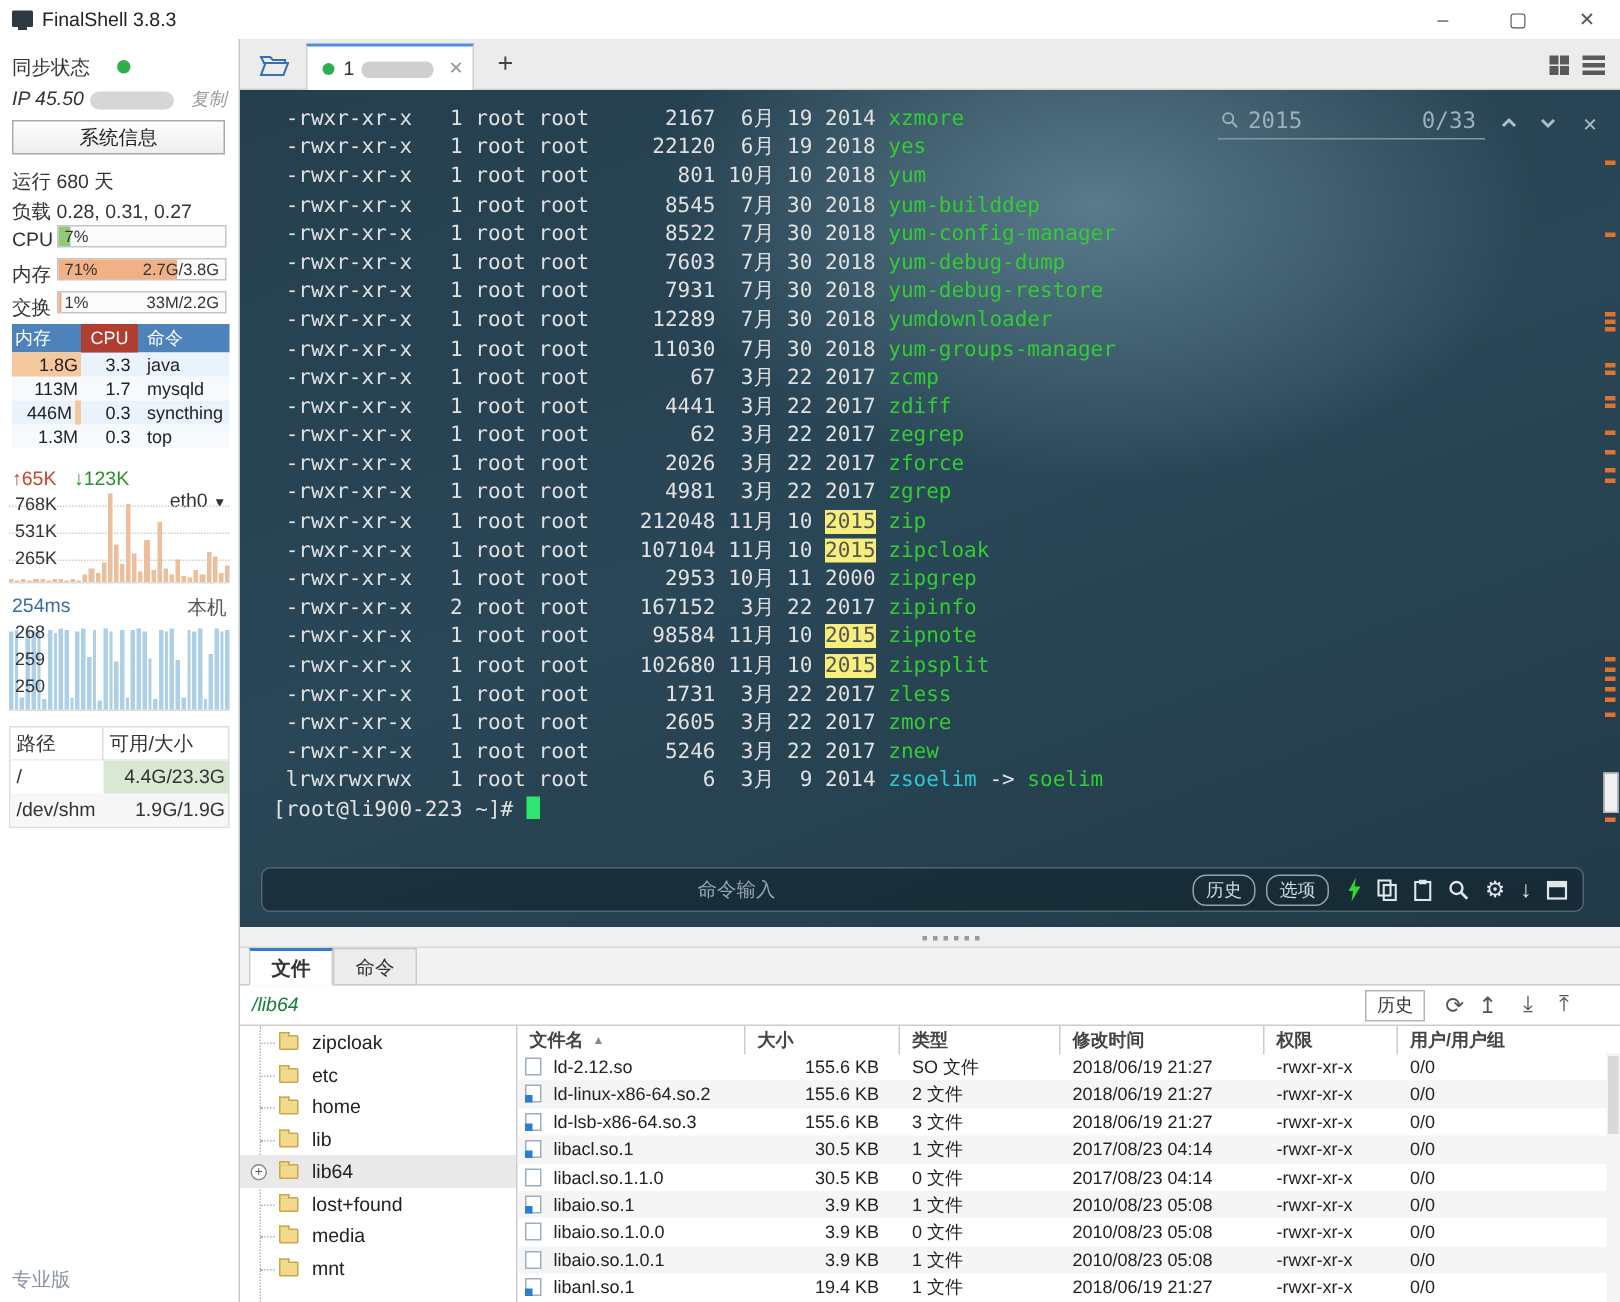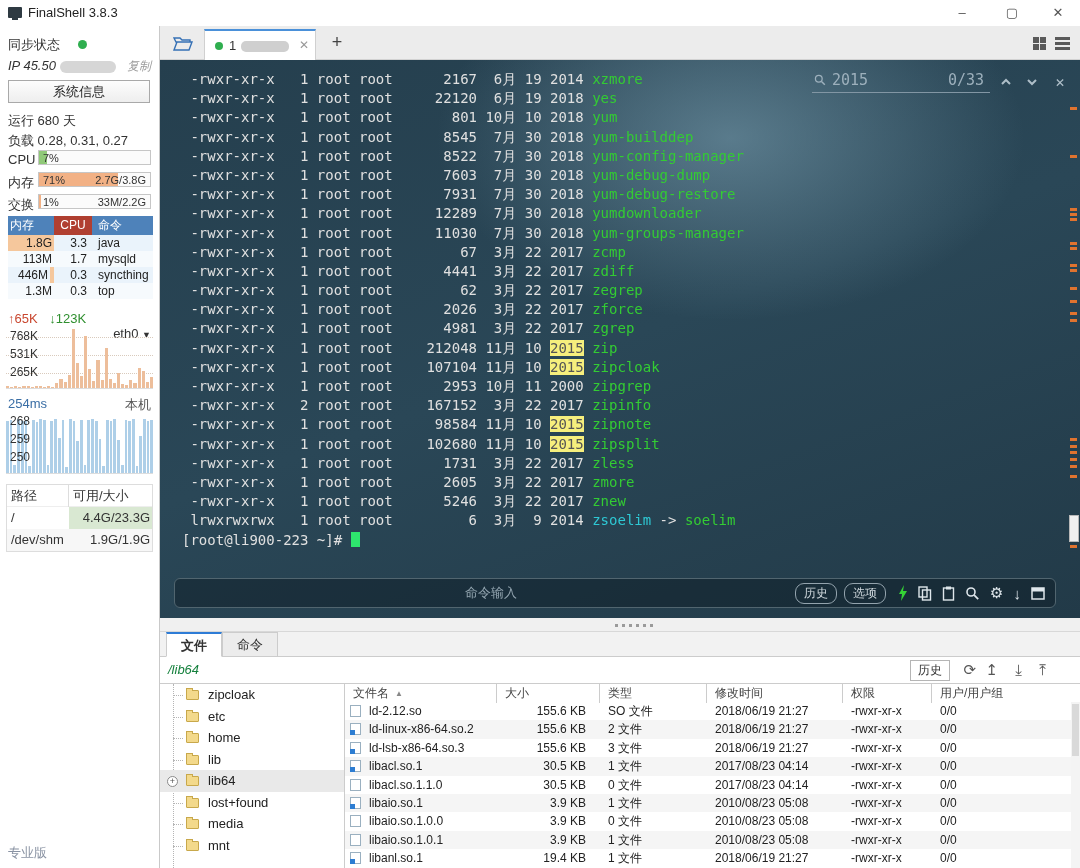--- a/index.html
+++ b/index.html
@@ -101,21 +101,21 @@
   #tree::before { content:""; position:absolute; left:13px; top:0; bottom:0; border-left:1px dotted #b5b5b5; }
   .tree-row { position:relative; height:21.5px; line-height:21.5px; }
   .tree-row.sel { background:#e9e9e9; }
   .tree-stub { position:absolute; left:13px; top:11px; width:10px; border-top:1px dotted #b5b5b5; }
   .folder { position:absolute; left:26px; top:6px; width:13px; height:10px; background:#f3d98b; border:1px solid #c8a84b; border-radius:1px; }
   .folder::before { content:""; position:absolute; top:-3px; left:-1px; width:5px; height:2px; background:#f3d98b; border:1px solid #c8a84b; border-bottom:none; }
   .tree-label { position:absolute; left:48px; color:#222; }
   .expander { position:absolute; left:7px; top:6px; width:11px; height:11px; border:1px solid #8a8a8a; border-radius:50%; background:#fff; font-size:9px; line-height:9px; text-align:center; color:#555; }
   
   #ftable { position:absolute; left:185px; top:52px; right:0; bottom:0; font-size:12px; }
-  #fhead { display:grid; grid-template-columns:152px 103px 107px 136px 89px 1fr; height:18px; line-height:18px; color:#444; }
+  #fhead { display:grid; grid-template-columns:152px 103px 107px 136px 89px 1fr; height:18px; line-height:18px; color:#444;font-weight:bold; }
   #fhead .hc { border-right:1px solid #ccc; padding-left:8px; position:relative; }
   #fhead .hc:last-child { border-right:none; }
   .sort-tri { font-size:8px; color:#888; margin-left:6px; vertical-align:1px; }
   .frow { display:grid; grid-template-columns:152px 103px 107px 136px 89px 1fr; height:18.4px; line-height:18.4px; color:#222; }
   .frow:nth-child(even){ background:#f5f5f5; }
   .fc-name { position:relative; padding-left:24px; overflow:hidden; white-space:nowrap; }
   .ficon { position:absolute; left:5px; top:3px; width:11px; height:12px; background:#fff; border:1px solid #9ab0c0; }
   .ficon.link::after { content:""; position:absolute; left:-1px; bottom:-1px; width:5px; height:5px; background:#2d7dd2; }
   .fc-size { text-align:right; padding-right:14px; }
   .fc-type,.fc-mtime,.fc-perm,.fc-owner { padding-left:8px; white-space:nowrap; }

